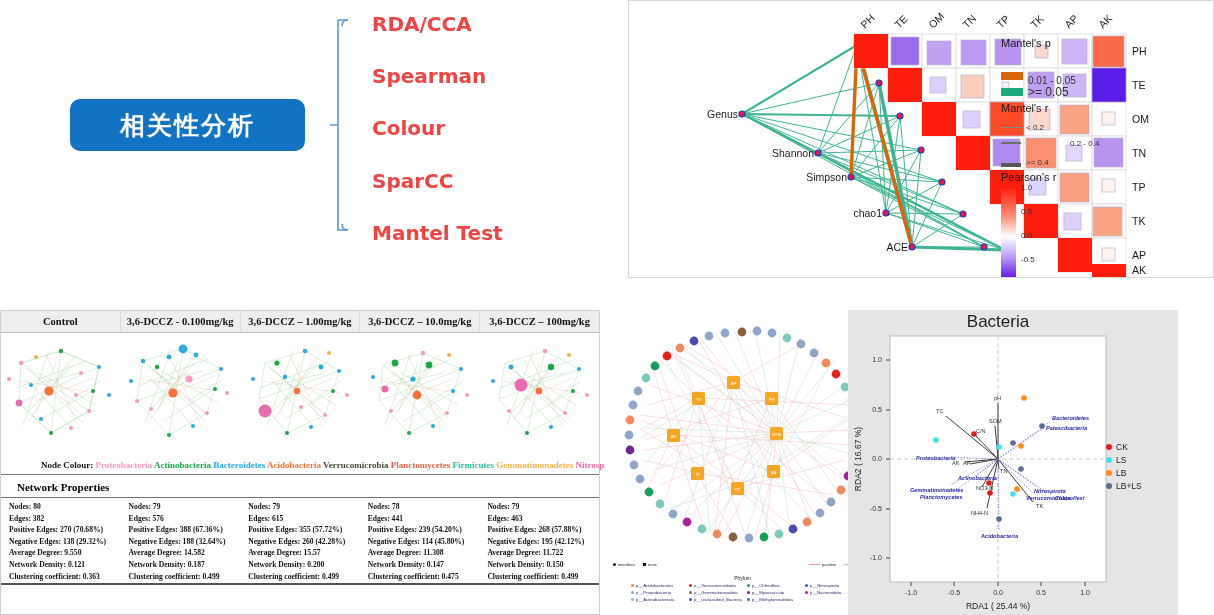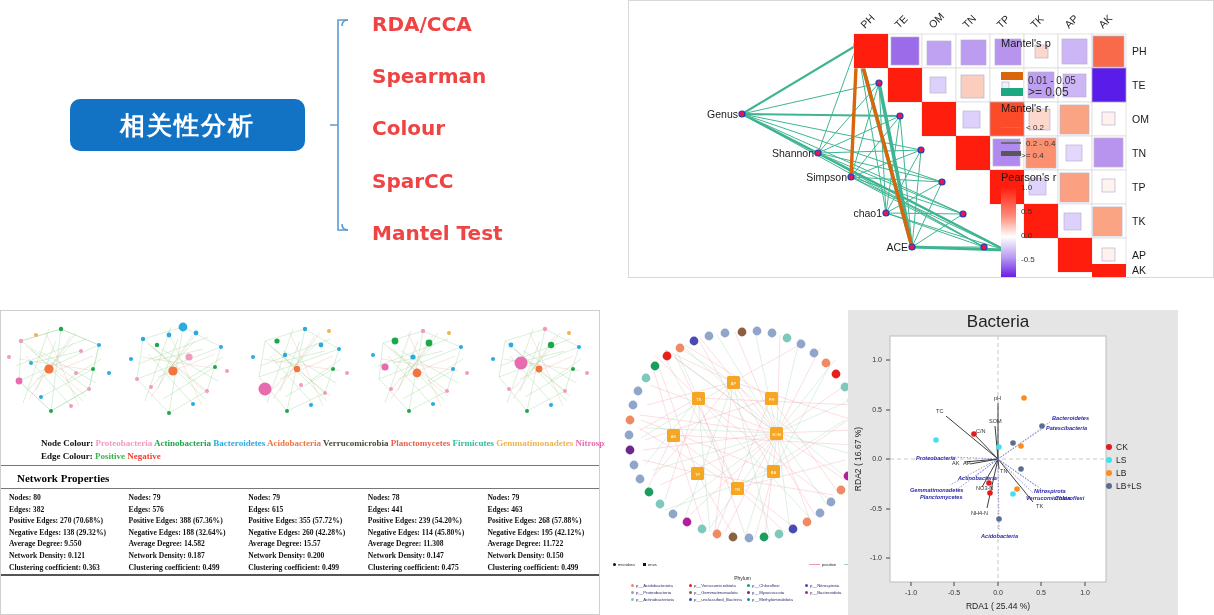--- a/index.html
+++ b/index.html
@@ -322,43 +322,50 @@
   </div>
 
   <div style="position:absolute;left:372px;top:101px;">
     <div style="font-size:11px;color:#1a1a1a;margin-bottom:5px;">Mantel's r</div>
     <div style="display:flex;align-items:center;gap:5px;height:16px;">
       <span style="display:inline-block;width:20px;height:1px;background:#8a8a8a;"></span>
       <span style="font-size:8px;color:#333;">&lt; 0.2</span>
     </div>
     <div style="display:flex;align-items:center;gap:5px;height:16px;">
       <span style="display:inline-block;width:20px;height:2.5px;background:#6e6e6e;"></span>
-      <span style="font-size:8px;color:#333;">0.2 - 0.4</span>
-    </div>
-    <div style="display:flex;align-items:flex-start;height:16px;">
+      <span style="font-size:8px;color:#333;padding-left:44px;">0.2 - 0.4</span>
+    </div>
+    <div style="display:flex;align-items:flex-end;gap:5px;height:16px;">
       <span style="display:inline-block;width:20px;height:4.5px;background:#585858;"></span>
       <span style="font-size:8px;color:#333;">&gt;= 0.4</span>
     </div>
   </div>
 
   <div style="position:absolute;left:372px;top:170px;">
     <div style="font-size:11px;color:#1a1a1a;margin-bottom:4px;">Pearson's r</div>
     <div style="position:relative;width:70px;height:90px;">
       <div style="position:absolute;left:0;top:0;width:15px;height:90px;
                   background:linear-gradient(to bottom,#ff1d0d 0%,#ff8d7a 33%,#ffffff 55%,#b89cf2 78%,#6a1ce8 100%);"></div>
       <div style="position:absolute;left:20px;top:-4px;font-size:8px;color:#333;">1.0</div>
       <div style="position:absolute;left:20px;top:20px;font-size:8px;color:#333;">0.5</div>
       <div style="position:absolute;left:20px;top:44px;font-size:8px;color:#333;">0.0</div>
       <div style="position:absolute;left:20px;top:68px;font-size:8px;color:#333;">-0.5</div>
     </div>
   </div>
 </div>
 
 <div class="panel" id="networks">
 
+  <div id="net-header">
+    <div class="net-col-head">Control</div>
+    <div class="net-col-head">3,6-DCCZ - 0.100mg/kg</div>
+    <div class="net-col-head">3,6-DCCZ – 1.00mg/kg</div>
+    <div class="net-col-head">3,6-DCCZ – 10.0mg/kg</div>
+    <div class="net-col-head">3,6-DCCZ – 100mg/kg</div>
+  </div>
 
   <div id="net-graphs">
     <div class="net-graph">
       <svg width="120" height="122" viewBox="0 0 120 122">
         <g stroke="#8fcf8f" stroke-width="0.45" fill="none" opacity=".75">
           <path d="M20 30 L60 18 L98 34 L88 78 L50 100 L18 70 Z"></path>
           <path d="M20 30 L88 78 M60 18 L50 100 M98 34 L18 70 M30 52 L80 40 M40 86 L92 58 M25 45 L70 95 M55 30 L35 80 M75 22 L45 62 M65 70 L100 48 M15 55 L85 28 M38 40 L95 72 M28 78 L72 32 M48 18 L22 92 M82 90 L30 38"></path>
           <path d="M60 18 L20 30 M98 34 L60 18 M88 78 L98 34 M50 100 L88 78 M18 70 L50 100"></path>
         </g>
         <g stroke="#e8b0a0" stroke-width="0.45" fill="none" opacity=".7">
@@ -503,25 +510,20 @@
       <span style="color:#111">Node Colour:</span>
       <span class="tax" style="color:#f49ac1">Proteobacteria</span>
       <span class="tax" style="color:#1aa84a">Actinobacteria</span>
       <span class="tax" style="color:#29abe2">Bacteroidetes</span>
       <span class="tax" style="color:#f4743b">Acidobacteria</span>
       <span class="tax" style="color:#4a4a3a">Verrucomicrobia</span>
       <span class="tax" style="color:#e8604c">Planctomycetes</span>
       <span class="tax" style="color:#2bbfa0">Firmicutes</span>
       <span class="tax" style="color:#f0b44a">Gemmatimonadetes</span>
       <span class="tax" style="color:#e86bb0">Nitrospirae</span>
-    </div>
-    <div class="leg-line">
-      <span style="color:#111">Edge Colour:</span>
-      <span class="tax" style="color:#3ab54a">Positive</span>
-      <span class="tax" style="color:#ef4136">Negative</span>
     </div>
   </div>
 
   <div id="np-title-bar">
     <span id="np-title">Network Properties</span>
   </div>
 
   <div id="np-cols">
     <div class="np-col">
       <div class="np-row">Nodes: 80</div>

